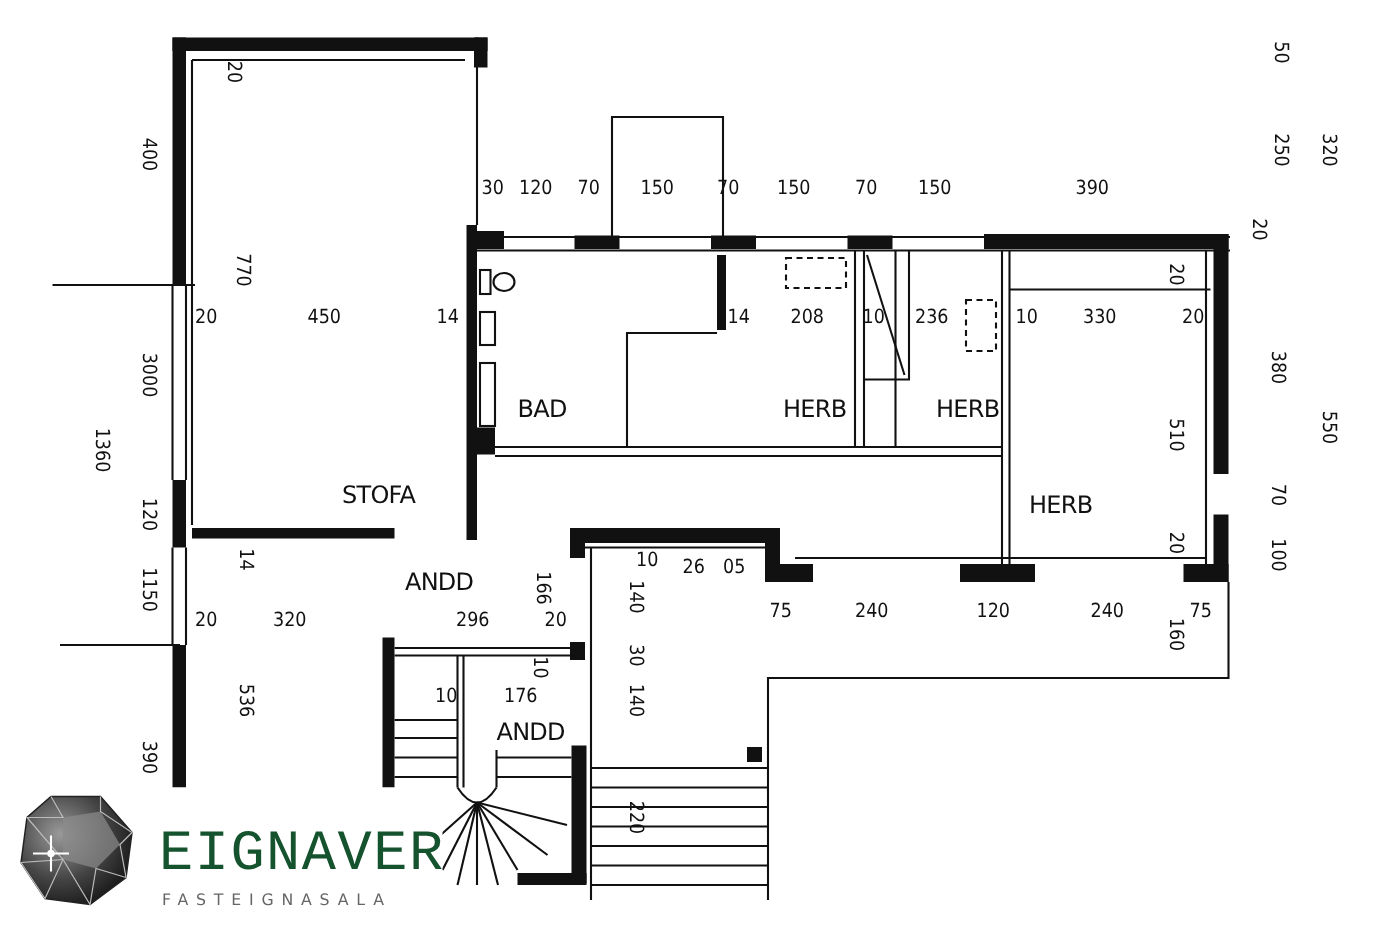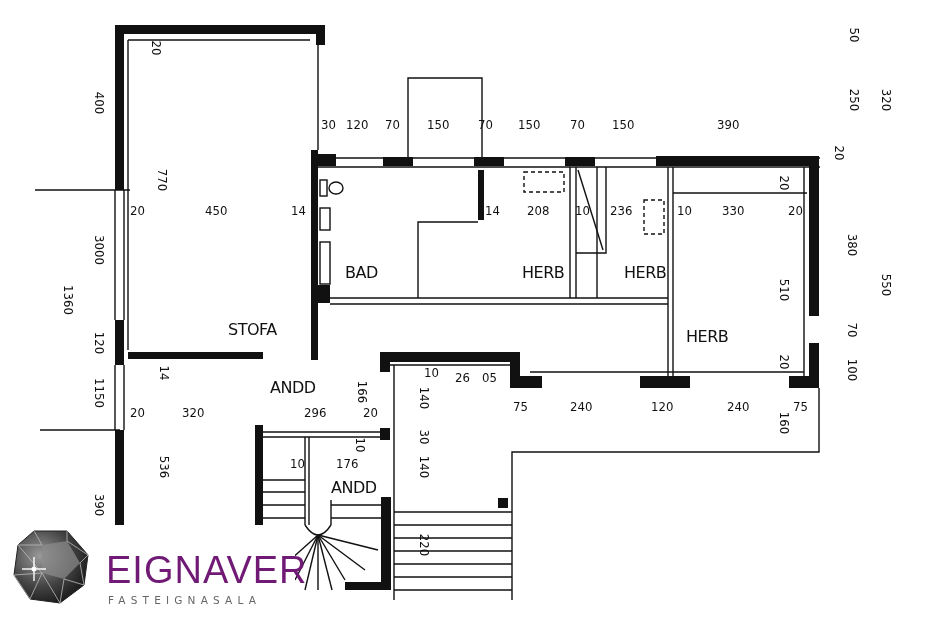--- a/index.html
+++ b/index.html
@@ -1,21 +1,21 @@
 <!DOCTYPE html>
 <html><head>
 <meta charset="utf-8">
 <style>
   html, body { margin: 0; padding: 0; background: #ffffff; }
   body { width: 930px; height: 620px; position: relative; overflow: hidden; font-family: "DejaVu Sans", sans-serif; }
   #plan { position: absolute; left: 0; top: 0; }
   .dim { font-family: "DejaVu Sans Condensed", "DejaVu Sans", sans-serif; font-size: 13px; fill: #111; }
   .room { font-family: "DejaVu Sans", sans-serif; font-size: 16px; fill: #111; letter-spacing: -0.5px; }
   .logo { position: absolute; left: 10px; top: 525px; width: 285px; height: 90px; background: #fff; }
-  .logo-name { position: absolute; left: 96px; top: 26px; font-family: Liberation Sans, sans-serif; font-size: 38px; font-weight: 300; color: #701a75; letter-spacing: 1px; line-height: 1; }
+  .logo-name { position: absolute; left: 96px; top: 26px; font-family: Liberation Mono, monospace; font-size: 38px; font-weight: 300; color: #14532d; letter-spacing: 1px; line-height: 1; }
   .logo-sub { position: absolute; left: 98px; top: 70px; font-family: "DejaVu Sans", sans-serif; font-size: 10.5px; color: #666; letter-spacing: 5.2px; line-height: 1; }
   .gem { position: absolute; left: 2px; top: 2px; width: 78px; height: 78px; }
 </style>
 </head>
 <body>
 
 <svg id="plan" width="930" height="620" viewBox="0 0 930 620" xmlns="http://www.w3.org/2000/svg">
   <g fill="#111" stroke="none">
 
     <rect x="115" y="25" width="210" height="9"></rect>

